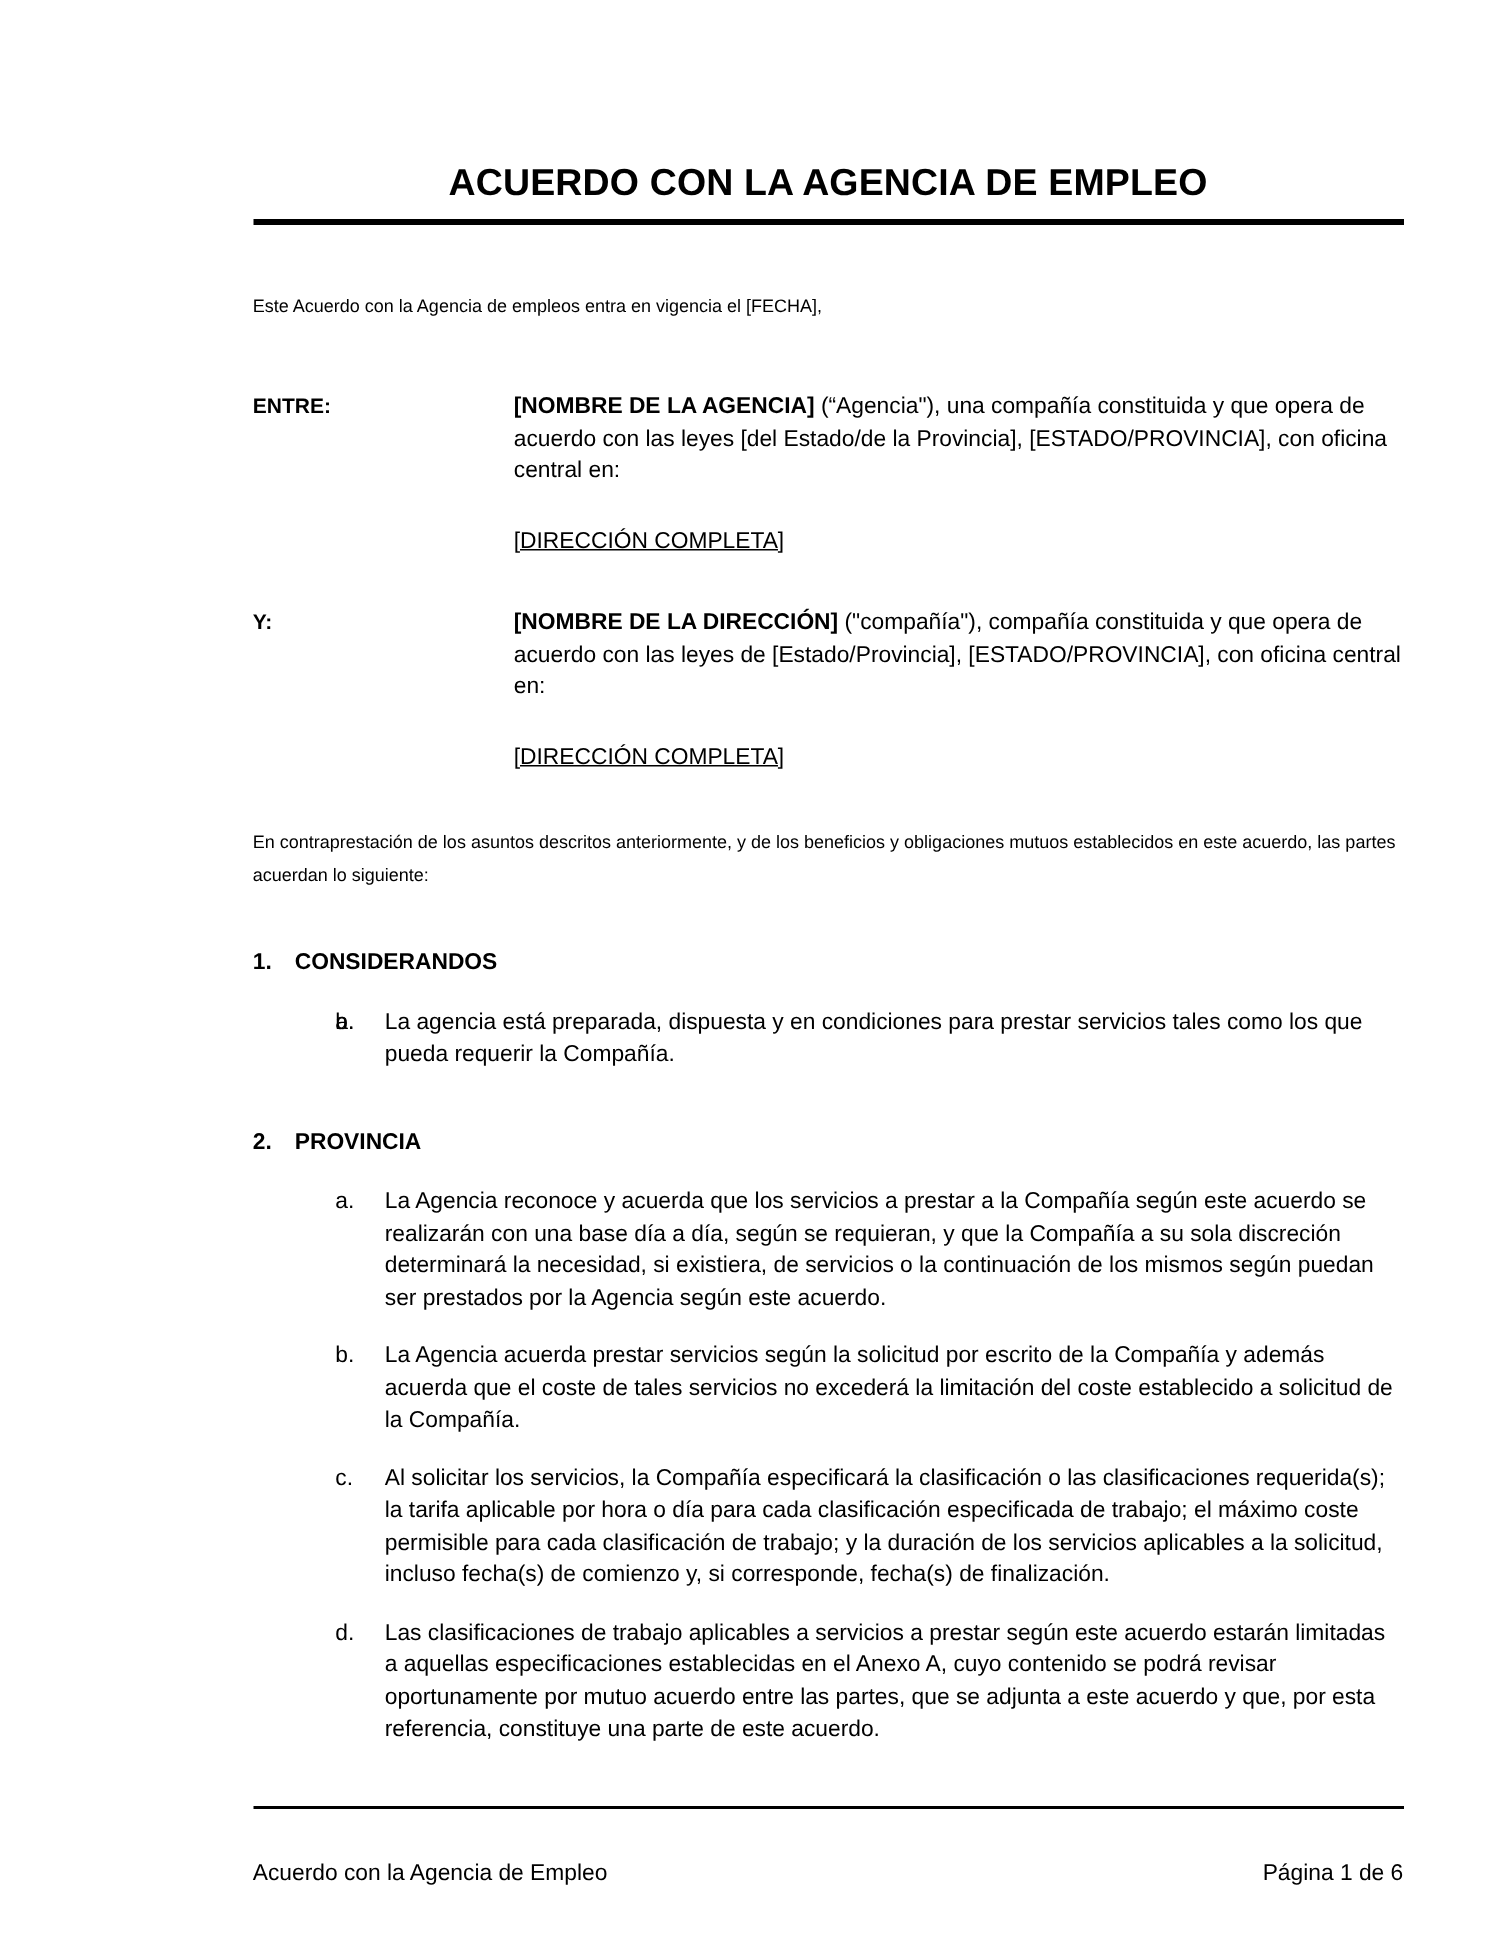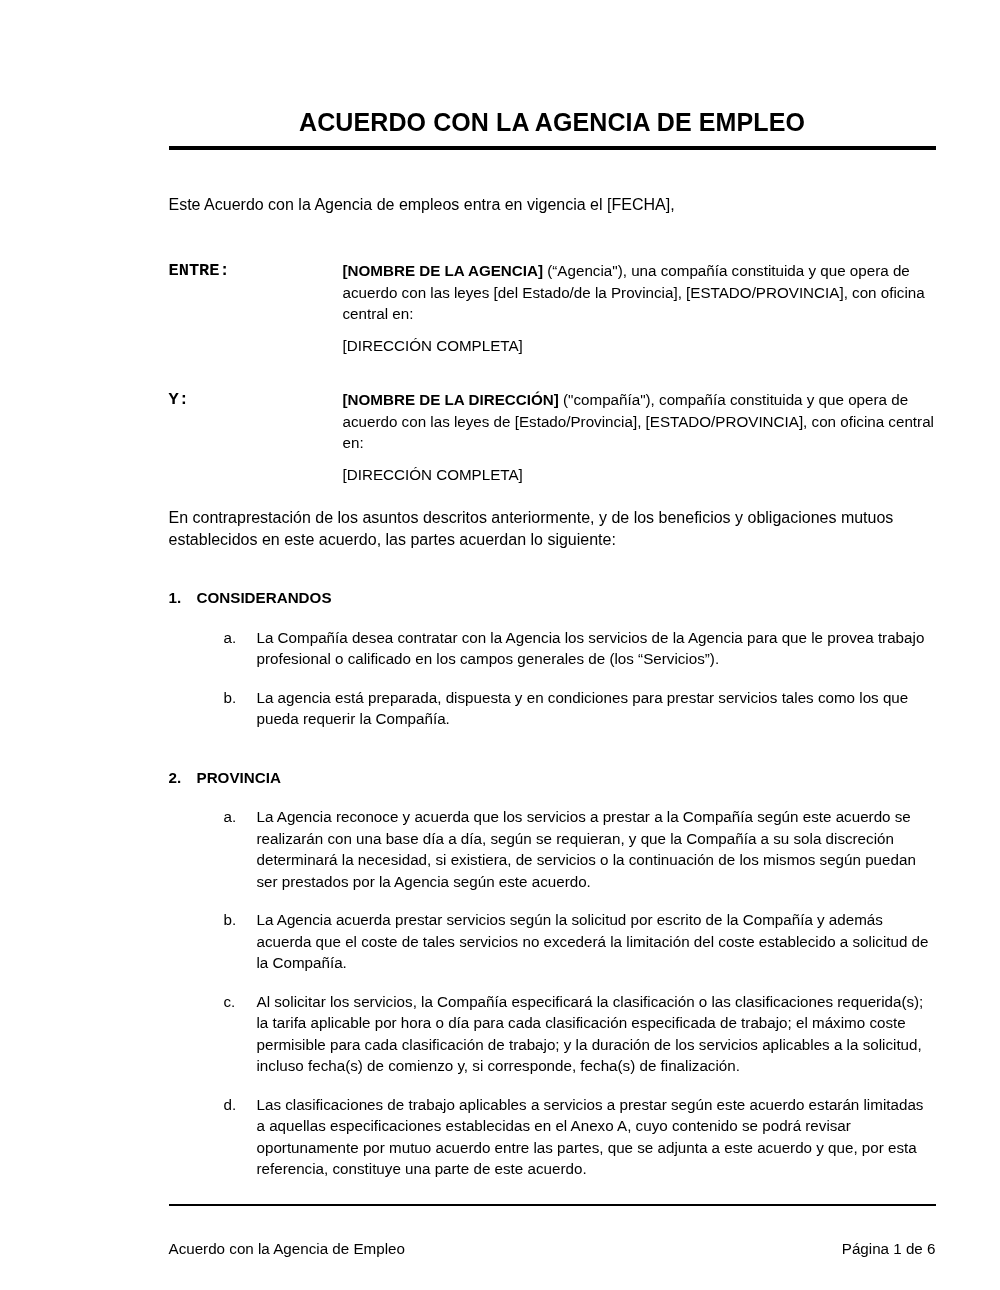--- a/index.html
+++ b/index.html
@@ -40,54 +40,54 @@
   }
   .title-rule {
     margin-top: 9px;
     height: 4px;
     background: #000000;
     width: 100%;
   }
 
   
   .body-text {
-    font-size: 16px;
+    font-size: 12px;
     line-height: 21.5px;
   }
   .para-intro {
     margin-top: 44px;
   }
   .para-consideration {
-    margin-top: 22px;
+    margin-top: 36px;
   }
 
   
   .party-block {
     display: flex;
     align-items: flex-start;
   }
   .party-entre { margin-top: 45px; }
   .party-y     { margin-top: 33px; }
 
   .party-label {
     width: 174px;
     flex: 0 0 174px;
-    font-size: 17px;
-    font-weight: bold;
-    line-height: 21.5px;
-    font-family: Liberation Mono, monospace;
+    font-size: 14px;
+    font-weight: bold;
+    line-height: 21.5px;
   }
   .party-body {
     flex: 1 1 auto;
     font-size: 15.2px;
     line-height: 21.5px;
   }
   .party-body .entity-name { font-weight: bold; margin-top: 25px; }
   .party-address {
-    margin-top: 10px;
+    margin-top: 25px;
+    text-decoration: underline;
   }
 
   
   .section {
     position: relative;
     margin-top: 37px;
   }
   .section-heading {
     position: relative;
     padding-left: 28px;
@@ -175,21 +175,20 @@
     <p class="body-text para-consideration">En contraprestación de los asuntos descritos anteriormente, y de los beneficios y obligaciones mutuos establecidos en este acuerdo, las partes acuerdan lo siguiente:</p>
 
     <div class="section">
       <div class="section-heading">
         <span class="section-number">1.</span>
         <span>CONSIDERANDOS</span>
       </div>
 
       <div class="subitem subitem-first">
         <span class="subitem-letter">a.</span>
-        <span>La Compañía desea contratar con la Agencia los servicios de la Agencia para que le provea trabajo profesional o calificado en los campos generales de (los “Servicios”).</span>
       </div>
 
       <div class="subitem subitem-next">
         <span class="subitem-letter">b.</span>
         <span>La agencia está preparada, dispuesta y en condiciones para prestar servicios tales como los que pueda requerir la Compañía.</span>
       </div>
     </div>
 
     <div class="section">
       <div class="section-heading">

